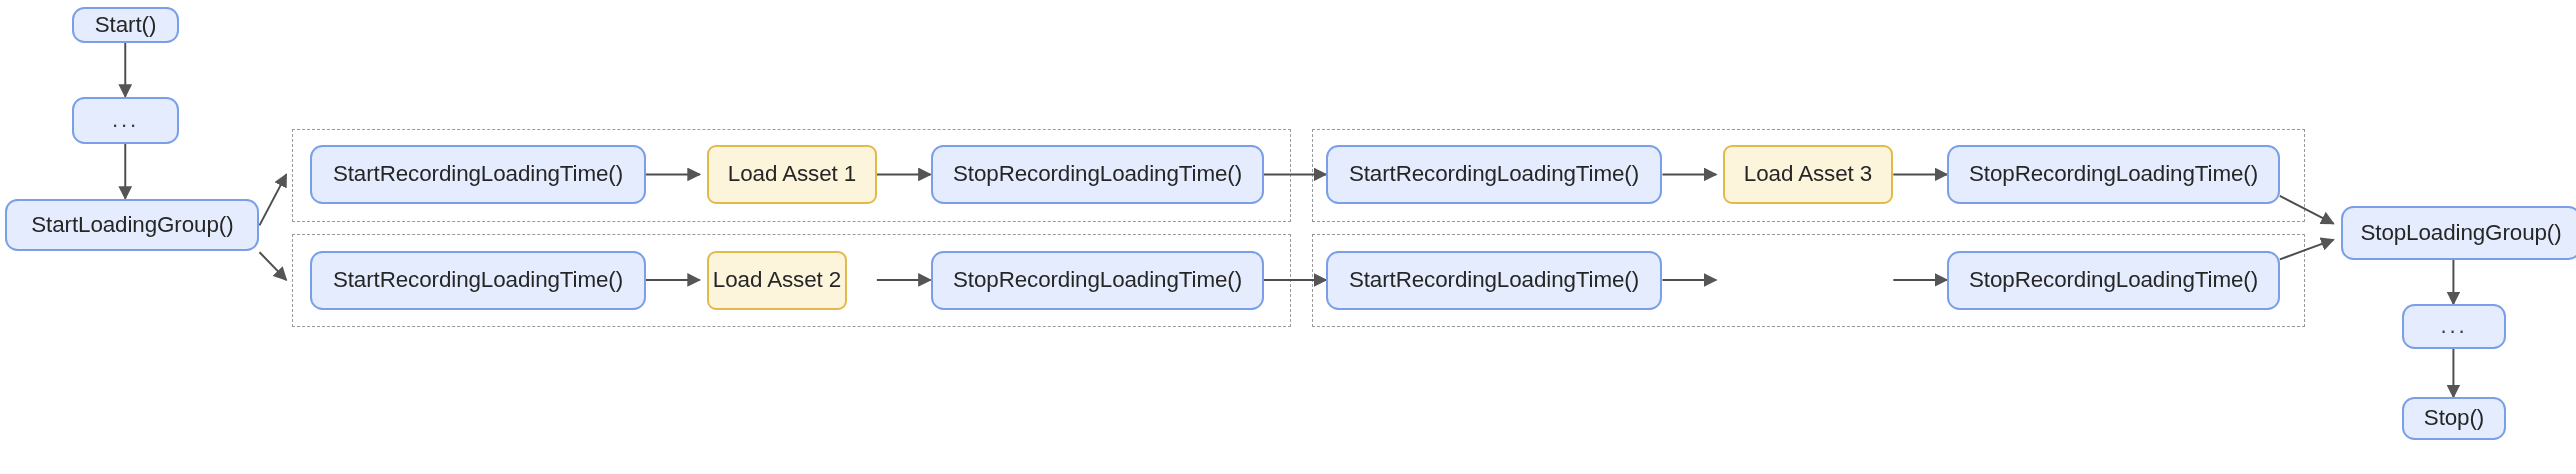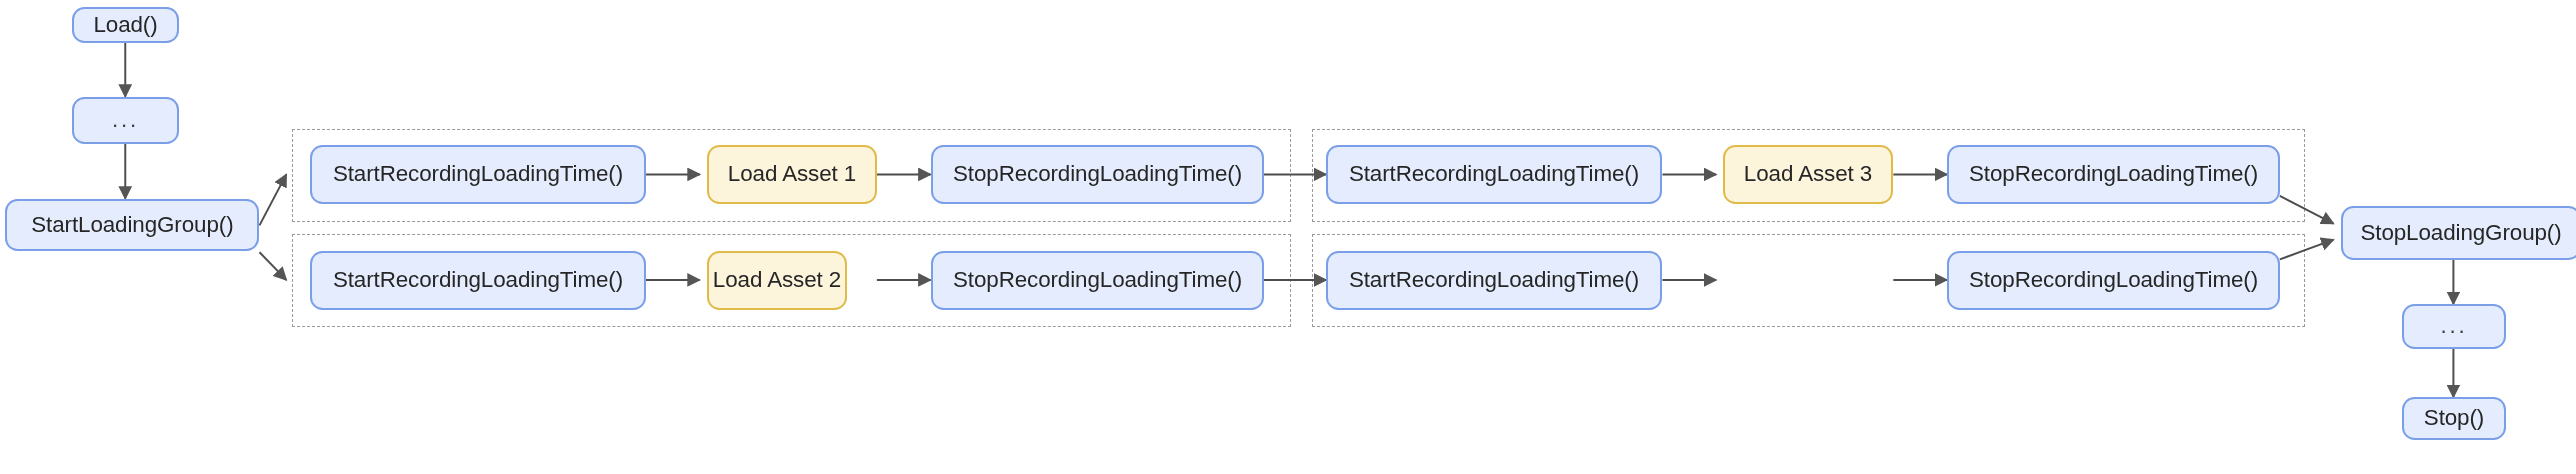--- a/index.html
+++ b/index.html
@@ -65,20 +65,21 @@
     z-index: 2;
     white-space: nowrap;
   }
   .node-blue {
     background: #e4ecfd;
     border-color: #7a9fe8;
   }
   .node-yellow {
     background: #fdf4dc;
     border-color: #e0bb4a;
+    border-radius: 9px;
   }
   .node-ellipsis {
     font-size: 22.4px;
     letter-spacing: 2.7px;
     color: #3a3a3a;
   }
 </style>
 </head>
 <body>
 
@@ -117,21 +118,21 @@
     <line class="edge-line" x1="1858" y1="313" x2="1918" y2="313" marker-end="url(#arrow)"></line>
     <line class="edge-line" x1="2116" y1="313" x2="2176" y2="313" marker-end="url(#arrow)"></line>
 
     <path class="edge-line" d="M 2548 219 L 2608 250" marker-end="url(#arrow)"></path>
     <path class="edge-line" d="M 2548 290 L 2608 268" marker-end="url(#arrow)"></path>
 
     <line class="edge-line" x1="2742" y1="290" x2="2742" y2="340" marker-end="url(#arrow)"></line>
     <line class="edge-line" x1="2742" y1="390" x2="2742" y2="444" marker-end="url(#arrow)"></line>
   </svg>
 
-  <div class="node node-blue" style="left:72px; top:7.2px; width:107px; height:36px;">Load()</div>
+  <div class="node node-blue" style="left:72px; top:7.2px; width:107px; height:36px;">Start()</div>
 
   <div class="node node-blue node-ellipsis" style="left:72px; top:97px; width:107px; height:47px;">...</div>
 
   <div class="node node-blue" style="left:5.4px; top:199px; width:254px; height:52px;">StartLoadingGroup()</div>
 
   <div class="node node-blue" style="left:310px; top:145px; width:336px; height:59px;">StartRecordingLoadingTime()</div>
   <div class="node node-yellow" style="left:707px; top:145px; width:170px; height:59px;">Load Asset 1</div>
   <div class="node node-blue" style="left:931px; top:145px; width:333px; height:59px;">StopRecordingLoadingTime()</div>
 
   <div class="node node-blue" style="left:310px; top:251px; width:336px; height:59px;">StartRecordingLoadingTime()</div>

